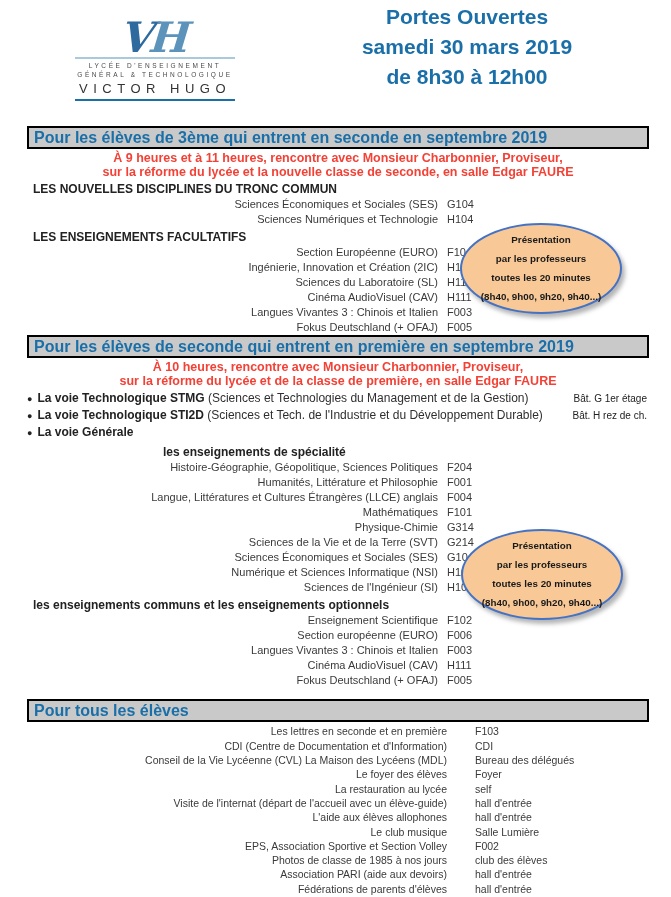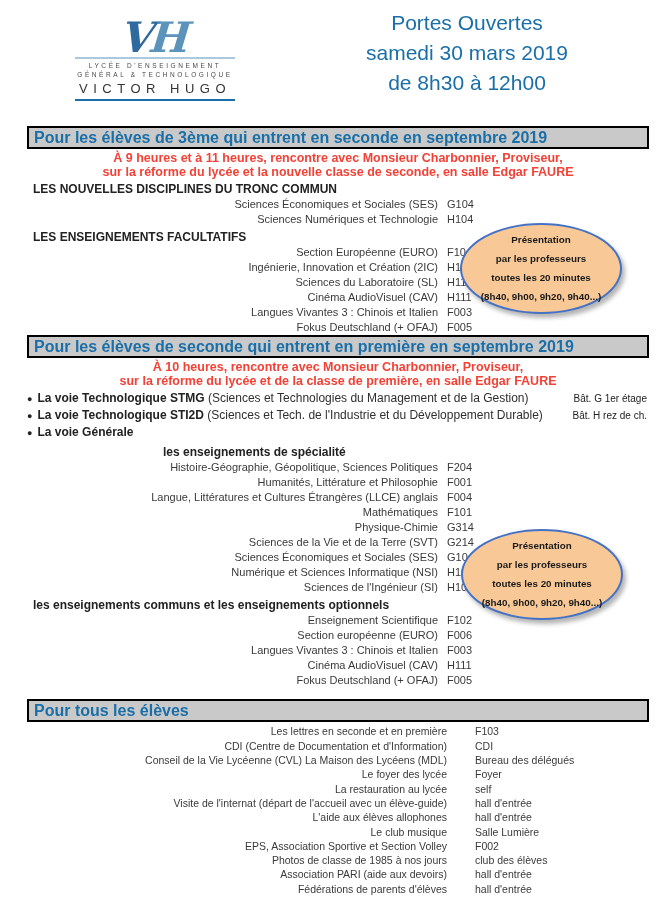--- a/index.html
+++ b/index.html
@@ -13,22 +13,22 @@
   .header { position:relative; height:126px; }
   .logo { position:absolute; left:48px; top:16px; width:160px; text-align:center; }
   .monogram { font-family:"DejaVu Serif", serif; font-style:italic; font-weight:bold;
               font-size:42px; line-height:44px; letter-spacing:-4px; transform:skewX(-6deg); }
   .mono-v { color:#2e6a9e; }
   .mono-h { color:#5b93bb; }
   .logo-rule { height:2px; background:#aac9dd; margin:-3px 0 3px 0; }
   .logo-line { font-size:6.5px; letter-spacing:2.6px; color:#4a4a4a; line-height:8.5px; white-space:nowrap; }
   .logo-name { font-size:13px; letter-spacing:5.5px; color:#333; margin-top:2px; white-space:nowrap; }
   .logo-underline { height:2px; background:var(--accent_blue); margin-top:3px; }
-  .title { position:absolute; left:270px; top:8px; width:340px; text-align:center;
-           color:var(--accent_blue); font-weight:normal; font-size:21px; line-height:30px; }
+  .title { position:absolute; left:270px; top:2px; width:340px; text-align:center;
+           color:var(--accent_blue); font-weight:bold; font-size:21px; line-height:30px; }
   
   .section-bar {
     border:2px solid #000; background:var(--bar_gray);
     color:var(--accent_blue); font-weight:bold; font-size:16px;
     padding:0 5px; height:23px; line-height:20px; margin-bottom:2px;
   }
   
   .notice { text-align:center; color:var(--notice_red); font-weight:bold;
             font-size:12.5px; line-height:14px; margin-bottom:3px; }
   
@@ -232,21 +232,21 @@
     </div>
       <div class="row3">
       <span class="row3-label">CDI (Centre de Documentation et d'Information)</span>
       <span class="row3-loc">CDI</span>
     </div>
       <div class="row3">
       <span class="row3-label">Conseil de la Vie Lycéenne (CVL) La Maison des Lycéens (MDL)</span>
       <span class="row3-loc">Bureau des délégués</span>
     </div>
       <div class="row3">
-      <span class="row3-label">Le foyer des lycée</span>
+      <span class="row3-label">Le foyer des élèves</span>
       <span class="row3-loc">Foyer</span>
     </div>
       <div class="row3">
       <span class="row3-label">La restauration au lycée</span>
       <span class="row3-loc">self</span>
     </div>
       <div class="row3">
       <span class="row3-label">Visite de l'internat (départ de l'accueil avec un élève-guide)</span>
       <span class="row3-loc">hall d'entrée</span>
     </div>

